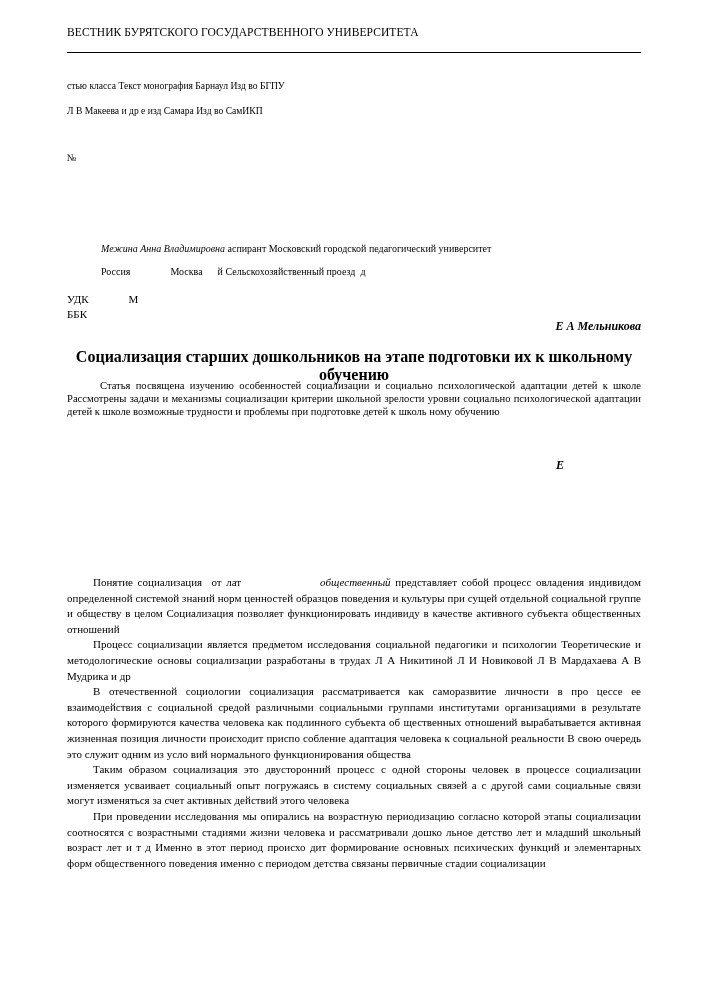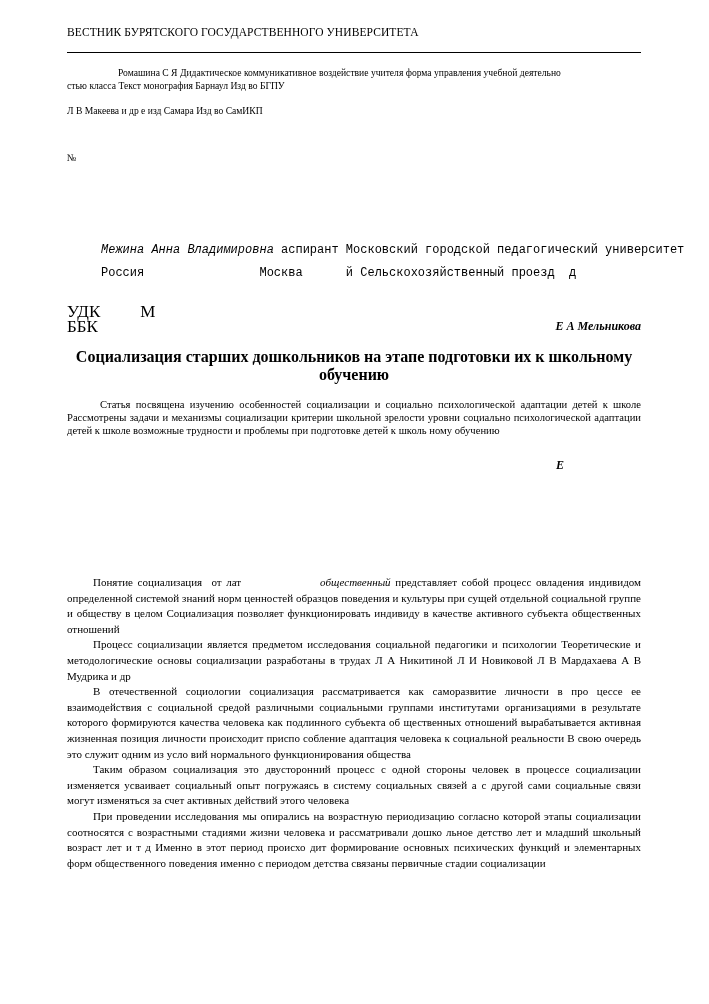--- a/index.html
+++ b/index.html
@@ -7,42 +7,42 @@
       width: 709px; height: 1004px; position: relative; overflow: hidden;
       font-family: "Liberation Serif", "DejaVu Serif", serif;
       color: #000;
     }
     .abs { position: absolute; }
     .journal-title { left: 67px; top: 26px; font-size: 11.5px; letter-spacing: 0.1px; white-space: nowrap; }
     .header-rule { left: 67px; top: 52px; width: 574px; height: 1px; background: #000; }
     .ref { left: 67px; width: 574px; font-size: 9.6px; line-height: 12.5px; text-align: justify; }
     .ref .indent { display: inline-block; width: 51px; }
     .numero { left: 67px; top: 152px; font-size: 10px; }
-    .author-info { left: 101px; font-size: 12px; white-space: nowrap; font-family: Liberation Mono, monospace; }
+    .author-info { left: 101px; font-size: 10px; white-space: nowrap; }
     .author-info i { font-style: italic; }
-    .udk { left: 67px; top: 304px; font-size: 17px; line-height: 15px; }
+    .udk { left: 67px; top: 292px; font-size: 11px; line-height: 15px; }
     .udk .gap { display: inline-block; width: 40px; }
     .author-name { right: 68px; top: 319px; font-size: 12px; font-weight: bold; font-style: italic; white-space: nowrap; }
     .article-title { left: 67px; width: 574px; top: 348px; font-size: 16px; font-weight: bold; text-align: center; }
-    .abstract { left: 67px; width: 574px; top: 398px; font-size: 10.6px; line-height: 13.2px; text-align: justify; }
+    .abstract { left: 67px; width: 574px; top: 379px; font-size: 10.6px; line-height: 13.2px; text-align: justify; }
     .abstract p { margin: 0; text-indent: 33px; }
     .abstract .kw { font-weight: bold; }
     .big-e { left: 556px; top: 458px; font-size: 12px; font-weight: bold; font-style: italic; }
     .body-text { left: 67px; width: 574px; top: 575px; font-size: 11px; line-height: 15.6px; text-align: justify; }
     .body-text p { margin: 0; text-indent: 26px; }
     .body-text i { font-style: italic; }
   </style>
 </head>
 <body>
 
 <div class="abs journal-title">ВЕСТНИК БУРЯТСКОГО ГОСУДАРСТВЕННОГО УНИВЕРСИТЕТА</div>
 <div class="abs header-rule"></div>
 
 <div class="abs ref" style="top:67px;">
-  <span class="indent"></span><span>Ромашина С Я  Дидактическое коммуникативное воздействие учителя    форма управления учебной деятельно</span><br>
+  <span class="indent"></span><br>
   <span>стью класса  Текст   монография   Барнаул  Изд во БГПУ</span>
 </div>
 <div class="abs ref" style="top:92px;">
   <span class="indent"></span><br>
   <span>Л В  Макеева и др      е изд  Самара  Изд во СамИКП</span>
 </div>
 
 <div class="abs numero">№</div>
 
 <div class="abs author-info" style="top:243px;">

